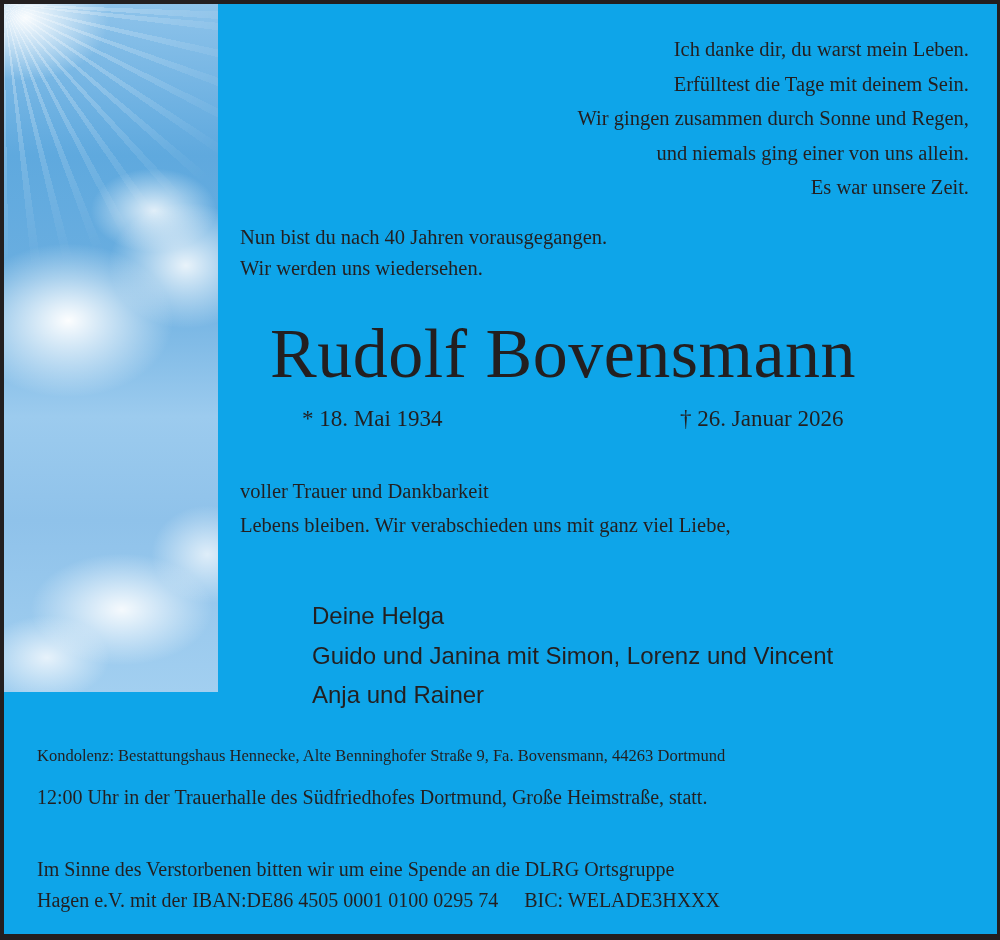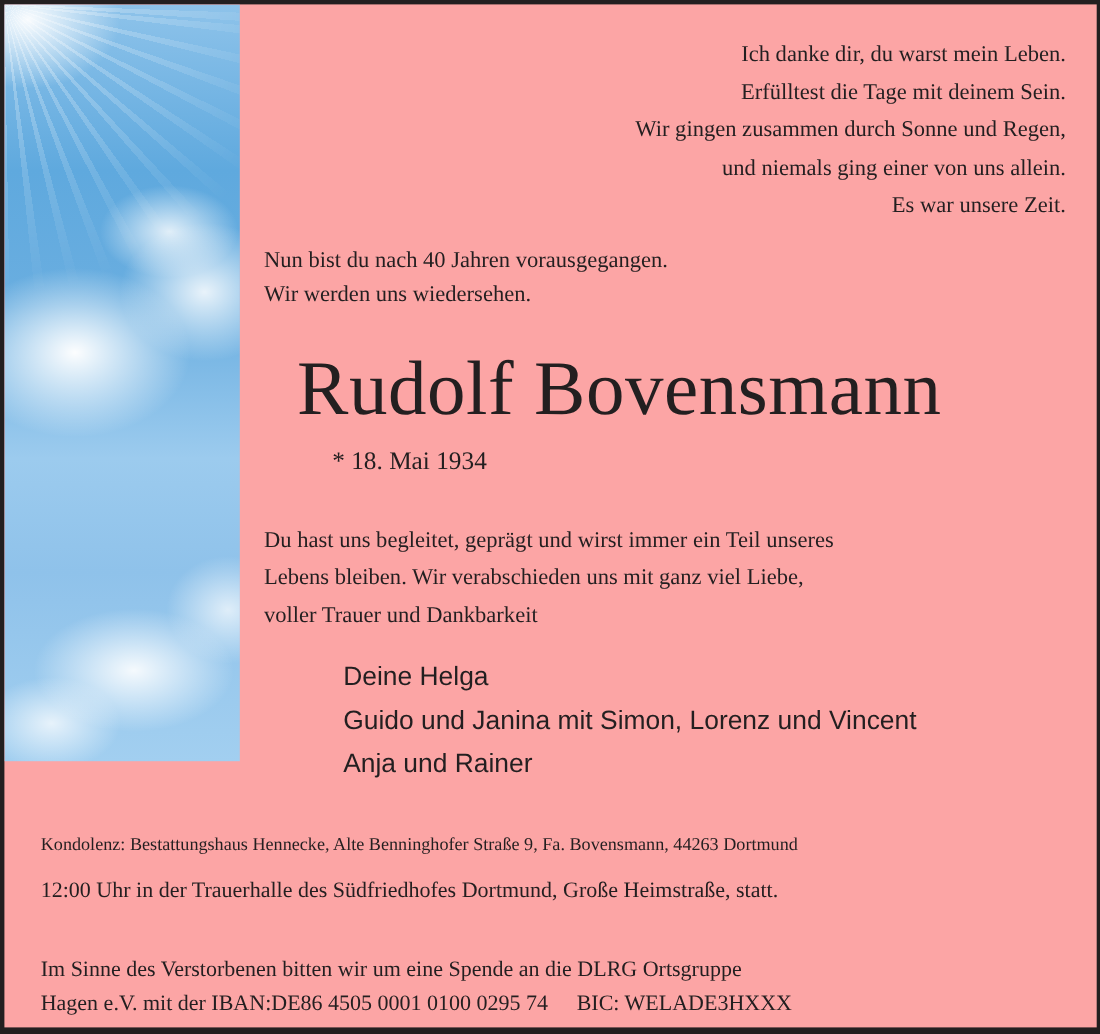--- a/index.html
+++ b/index.html
@@ -1,19 +1,19 @@
 <!DOCTYPE html>
 <html><head>
   <meta charset="utf-8">
   <style>
     html, body { margin: 0; padding: 0; background: #231f20; }
     body { width: 1000px; height: 940px; position: relative; overflow: hidden; }
     .frame {
       position: absolute; left: 4px; top: 4px; width: 993px; height: 930px;
-      background: #fca5a5; overflow: hidden;
+      background: #0ea5e9; overflow: hidden;
     }
     .sky {
       position: absolute; left: 0; top: 0; width: 214px; height: 688px;
       background:
         radial-gradient(ellipse 120px 90px at 10% 2%, rgba(255,255,255,0.95), rgba(255,255,255,0) 70%),
         radial-gradient(ellipse 150px 110px at 30% 46%, rgba(255,255,255,0.98), rgba(255,255,255,0) 70%),
         radial-gradient(ellipse 110px 90px at 85% 38%, rgba(255,255,255,0.85), rgba(255,255,255,0) 70%),
         radial-gradient(ellipse 90px 60px at 70% 30%, rgba(255,255,255,0.8), rgba(255,255,255,0) 70%),
         radial-gradient(ellipse 130px 80px at 55% 88%, rgba(255,255,255,0.9), rgba(255,255,255,0) 70%),
         radial-gradient(ellipse 90px 60px at 20% 95%, rgba(255,255,255,0.75), rgba(255,255,255,0) 70%),
@@ -50,21 +50,21 @@
     .died { left: 676px; }
     .tribute {
       position: absolute; left: 236px; top: 470px;
       font-family: "Liberation Serif", serif; font-size: 20.5px; line-height: 34px; color: #231f20;
     }
     .signers {
       position: absolute; left: 308px; top: 592px;
       font-family: Liberation Sans, sans-serif; font-size: 24px; line-height: 39.5px; color: #231f20;
     }
     .footer {
-      position: absolute; left: 33px; color: #231f20; font-family: "Liberation Serif", serif; margin-top: 12px;
+      position: absolute; left: 33px; color: #231f20; font-family: "Liberation Serif", serif;
     }
     .condolence { top: 740px; font-size: 16.5px; line-height: 24px; }
     .ceremony { top: 778px; font-size: 20px; line-height: 31px; }
     .donation { top: 850px; font-size: 20px; line-height: 31px; }
     .gap { display: inline-block; width: 26px; }
   </style>
 </head>
 <body>
 
 <div class="frame">
@@ -81,25 +81,25 @@
     <div>Es war unsere Zeit.</div>
   </div>
 
   <div class="intro">
     <div>Nun bist du nach 40 Jahren vorausgegangen.</div>
     <div>Wir werden uns wiedersehen.</div>
   </div>
 
   <div class="name">Rudolf Bovensmann</div>
   <div class="born">* 18. Mai 1934</div>
+  <div class="died">† 26. Januar 2026</div>
 
   <div class="tribute">
-    <div>Du hast uns begleitet, geprägt und wirst immer ein Teil unseres</div>
+    <div>voller Trauer und Dankbarkeit</div>
     <div>Lebens bleiben. Wir verabschieden uns mit ganz viel Liebe,</div>
-    <div>voller Trauer und Dankbarkeit</div>
   </div>
 
   <div class="signers">
     <div>Deine Helga</div>
     <div>Guido und Janina mit Simon, Lorenz und Vincent</div>
     <div>Anja und Rainer</div>
   </div>
 
   <div class="footer condolence">
     <div>Kondolenz: Bestattungshaus Hennecke, Alte Benninghofer Straße 9, Fa. Bovensmann, 44263 Dortmund</div>

